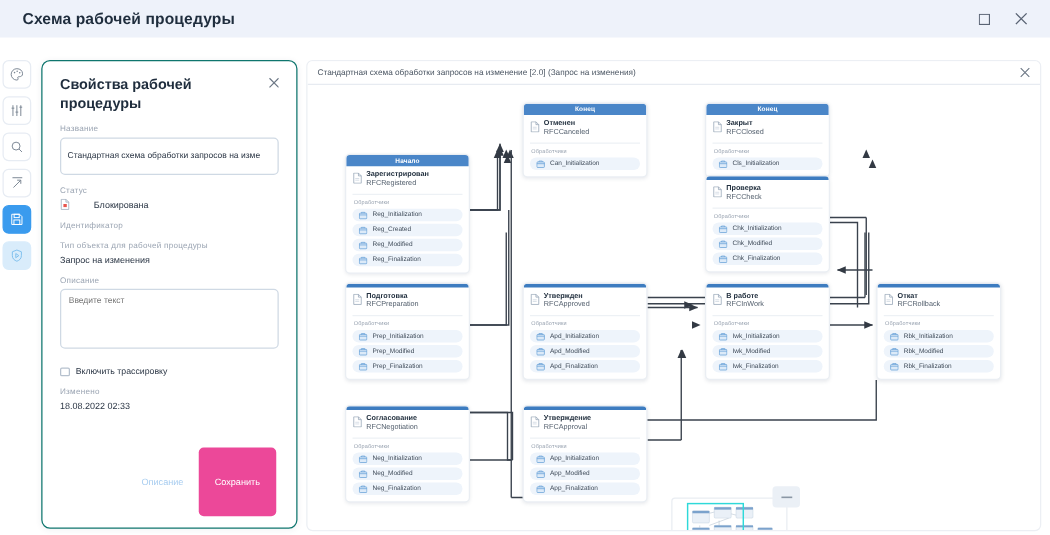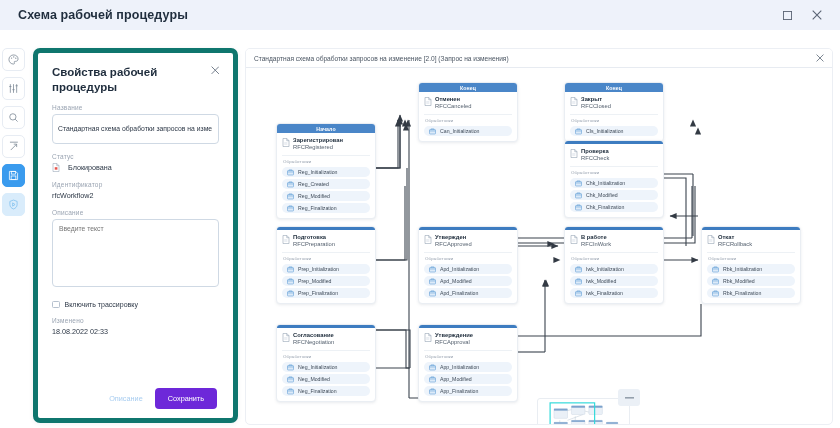--- a/index.html
+++ b/index.html
@@ -37,52 +37,52 @@
     display:flex; align-items:center; justify-content:center;
     color:#7b8794; cursor:pointer;
   }
   .rail-btn svg { display:block; }
   .rail-btn.active { background:#3a9bee; border-color:#3a9bee; color:#fff; }
   .rail-btn.soft { background:#d9ecfb; border-color:#d9ecfb; color:#7fc0ee; }
 
   
   .panel {
     position:absolute; left:33px; top:48px; width:205px; height:375px;
-    background:#fff; border:5px solid #0f766e; border-radius:7px;
+    background:#fff; border:1px solid #0f766e; border-radius:7px;
     box-shadow:0 1px 5px rgba(40,60,90,.07);
     padding:12px 14px 10px 14px;
   }
   .panel-head { display:flex; align-items:flex-start; }
   .panel-title { font-size:11.5px; font-weight:bold; color:#1f2d3d; line-height:1.3; }
   .panel-close { margin-left:auto; color:#6b7684; cursor:pointer; line-height:0; padding-top:1px; }
 
   .field { margin-top:9px; }
   .f-label { font-size:6.5px; color:#9aa4b2; letter-spacing:.2px; margin-bottom:3px; }
   .f-input {
     width:100%; height:17px; border:1px solid #cfd9e4; border-radius:4px;
     font-size:6.8px; color:#2b3645; padding:14px 5px;
     font-family:"Liberation Sans", sans-serif; background:#fff;
   }
   .f-value { font-size:7.2px; color:#2b3645; }
-  .f-value-row { display:flex; align-items:center; gap:8px; }
+  .f-value-row { display:flex; align-items:center; gap:19px; }
   .doc-ico { width:8px; height:9px; flex:none; }
   .f-textarea {
-    width:100%; height:68px; border:1px solid #cfd9e4; border-radius:4px;
+    width:100%; height:48px; border:1px solid #cfd9e4; border-radius:4px;
     font-size:6.8px; color:#98a2b0; padding:5px 6px; resize:none;
     font-family:"Liberation Sans", sans-serif; background:#fff;
   }
   .checkrow { display:flex; align-items:center; gap:5px; margin-top:10px; cursor:pointer; }
   .cbox { width:7.5px; height:7.5px; border:1px solid #b6c1ce; border-radius:1.5px; background:#fff; flex:none; }
   .ctext { font-size:7px; color:#2b3645; }
   .panel-btns { position:absolute; left:0; bottom:9px; width:100%;
                 display:flex; justify-content:flex-end; align-items:center; gap:10px; padding-right:16px; }
   .btn-link { font-size:7.3px; color:#a8cdf0; cursor:pointer; padding:3px 2px; }
   .btn-primary {
-    font-size:7.3px; color:#fff; background:#6d28d9; border:none; border-radius:4px;
-    padding:6px 13px; cursor:pointer; font-family:"Liberation Sans", sans-serif;text-align:right;
+    font-size:7.3px; color:#fff; background:#ec4899; border:none; border-radius:4px;
+    padding:23px 13px; cursor:pointer; font-family:"Liberation Sans", sans-serif;text-align:right;
   }
 
   
   .canvas {
     position:absolute; left:245px; top:48px; width:588px; height:377px;
     background:#fff; border:1px solid #eceff4; border-radius:5px; overflow:hidden;
   }
   .canvas-tab {
     position:absolute; left:0; top:0; width:100%; height:19px;
     border-bottom:1px solid #e7ebf1; display:flex; align-items:center;
@@ -219,23 +219,26 @@
           <path d="M6 .6v3h3" fill="none" stroke="#9aa8b8" stroke-width=".8"></path>
           <rect x="3.3" y="5.6" width="3.6" height="3.3" fill="#e8554d"></rect>
         </svg>
         <div class="f-value">Блокирована</div>
       </div>
     </div>
 
 
     <div class="field">
       <div class="f-label">Идентификатор</div>
-      <div class="f-value">rfcWorkflow2</div>
-    </div>
-
+    </div>
+
+    <div class="field">
+      <div class="f-label">Тип объекта для рабочей процедуры</div>
+      <div class="f-value">Запрос на изменения</div>
+    </div>
 
     <div class="field">
       <div class="f-label">Описание</div>
       <textarea class="f-textarea" placeholder="Введите текст" style=""></textarea>
     </div>
 
     <div class="checkrow">
       <div class="cbox"></div>
       <div class="ctext">Включить трассировку</div>
     </div>

